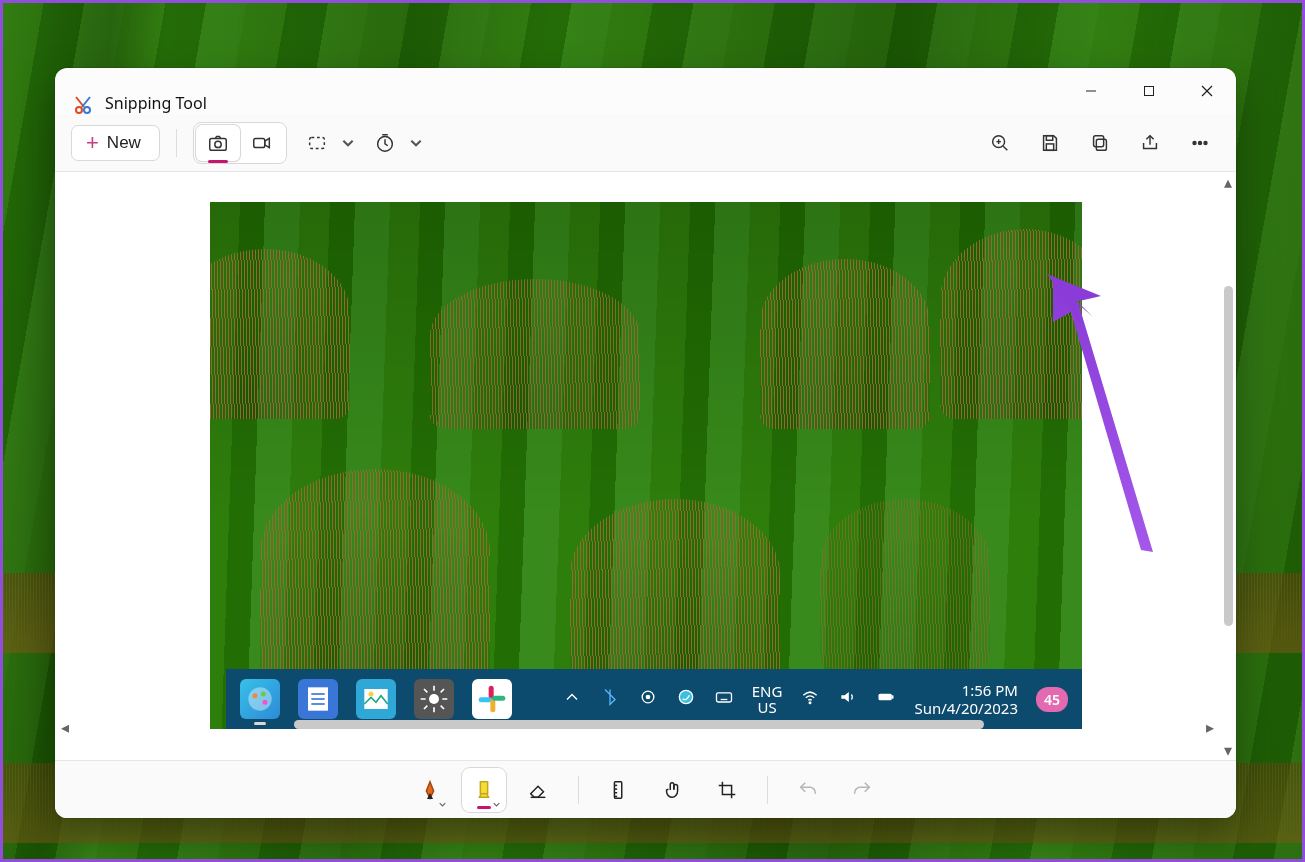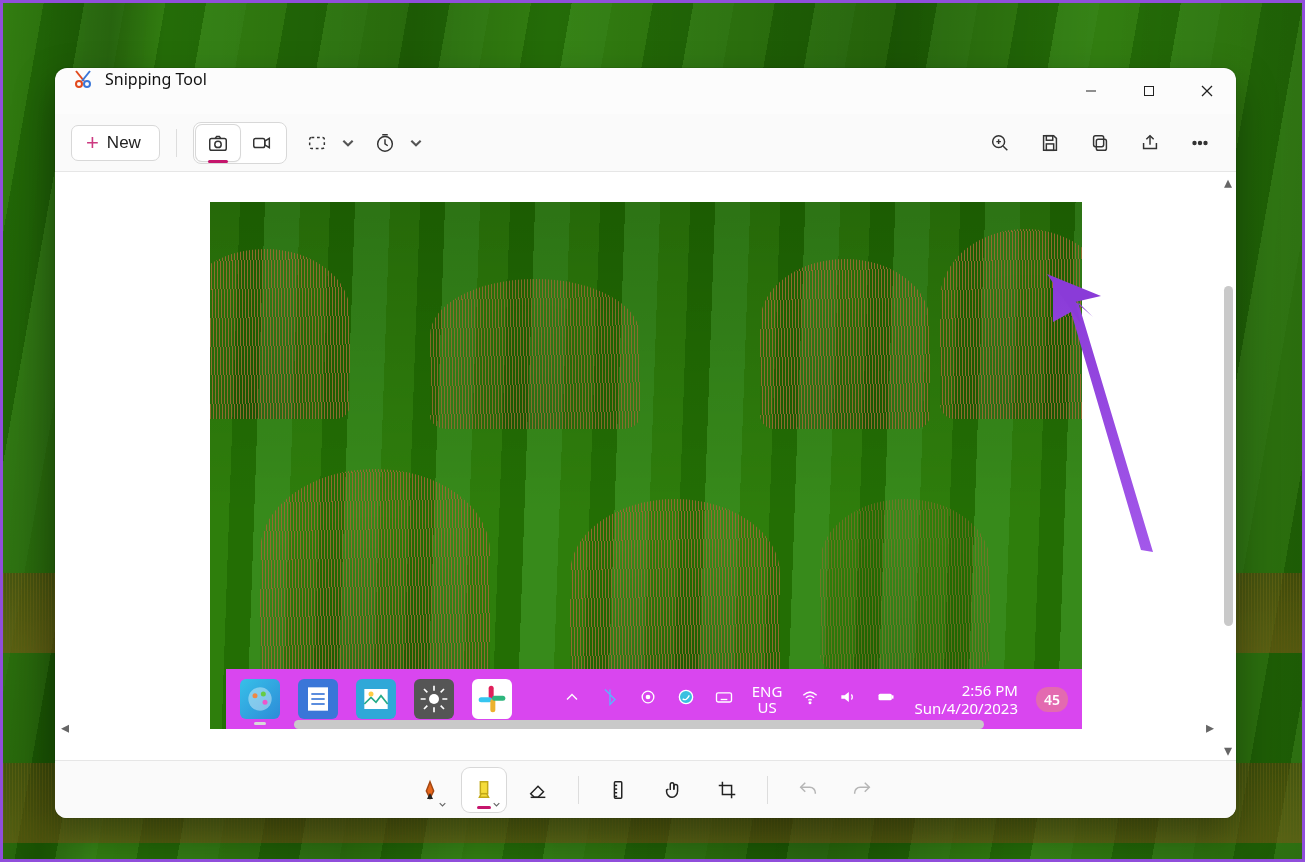--- a/index.html
+++ b/index.html
@@ -34,21 +34,21 @@
     left: 52px; top: 65px;
     width: 1181px; height: 750px;
     background: #fcfcfc;
     border-radius: 12px;
     box-shadow: 0 18px 40px rgba(0,0,0,0.35), 0 0 0 1px rgba(0,0,0,0.08);
     display: flex; flex-direction: column;
     overflow: hidden;
   }
   .titlebar {
     height: 46px;
-    display: flex; align-items: flex-start;
+    display: flex; align-items: flex-end;
     padding-left: 18px;
   }
   .app-icon { width: 20px; height: 20px; margin-right: 12px; position: relative; }
   .app-title { font-size: 16px; color: #111; }
   .title-spacer { flex: 1; }
   .win-controls { display: flex; height: 100%; }
   .win-btn { width: 58px; display:flex; align-items:center; justify-content:center; color:#222; }
   .win-btn svg { width: 12px; height: 12px; }
 
   .toolbar {
@@ -138,21 +138,21 @@
   .tuft.a{ left:-30px; bottom:310px; height:170px; width:170px;}
   .tuft.b{ left:220px; bottom:300px; height:150px; width:210px; opacity:0.9;}
   .tuft.c{ left:550px; bottom:300px; height:170px; width:170px;}
   .tuft.d{ left:730px; bottom:310px; height:190px; width:170px;}
   .tuft.e{ left:50px;  bottom:40px;  height:220px; width:230px;}
   .tuft.f{ left:360px; bottom:30px;  height:200px; width:210px;}
   .tuft.g{ left:610px; bottom:60px;  height:170px; width:170px; opacity:0.6;}
 
   .snip-taskbar{
     position:absolute; left:16px; right:0; bottom:0; height:60px;
-    background:#d946ef;
+    background:#0c4a6e;
     display:flex; align-items:center; color:#fff;
     padding: 0 14px; gap:18px;
     font-size:15px;
   }
   .tb-app{
     width:40px; height:40px; border-radius:6px;
     display:flex;align-items:center;justify-content:center;
     position:relative;
   }
   .tb-app::after{content:"";position:absolute;bottom:-6px;left:14px;right:14px;height:3px;background:#d8d8d8;border-radius:2px;}
@@ -385,21 +385,21 @@
             </svg></span>
         <span class="tb-ico"><svg viewBox="0 0 24 24">
               <path d="M4 10v4h4l5 4V6l-5 4H4z" fill="#fff" stroke="none"></path>
               <path d="M16 9c1.5 1.5 1.5 4.5 0 6"></path>
             </svg></span>
         <span class="tb-ico"><svg viewBox="0 0 24 24">
               <rect x="3" y="8" width="16" height="8" rx="2" fill="#fff" stroke="none"></rect>
               <rect x="19" y="10" width="2" height="4" fill="#fff" stroke="none"></rect>
             </svg></span>
         <div class="tb-clock">
-          <div>2:56 PM</div>
+          <div>1:56 PM</div>
           <div>Sun/4/20/2023</div>
         </div>
         <span class="tb-badge">45</span>
       </div>
     </div>
 
     <svg class="annot-arrow" width="170" height="320">
       <defs>
         <linearGradient id="ag" x1="0" y1="0" x2="0" y2="1">
           <stop offset="0%" stop-color="#8a3bd8"></stop>

